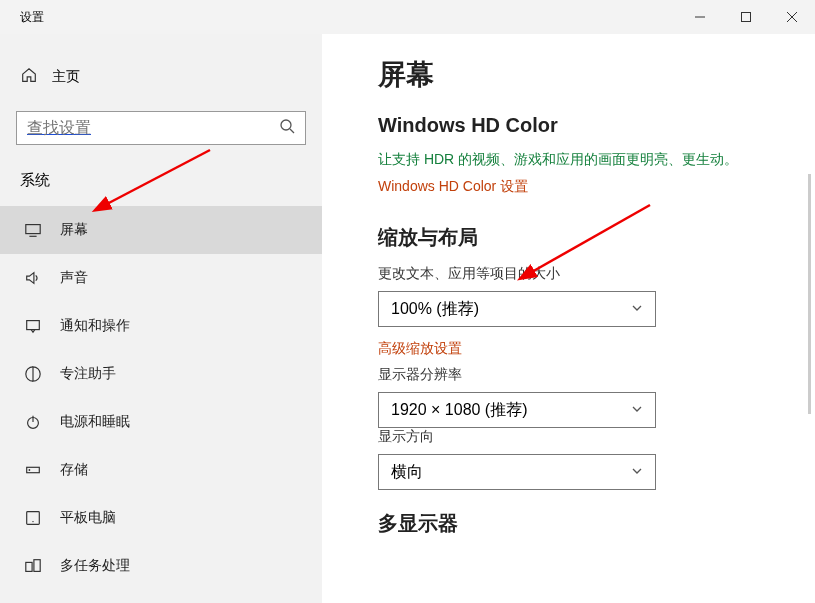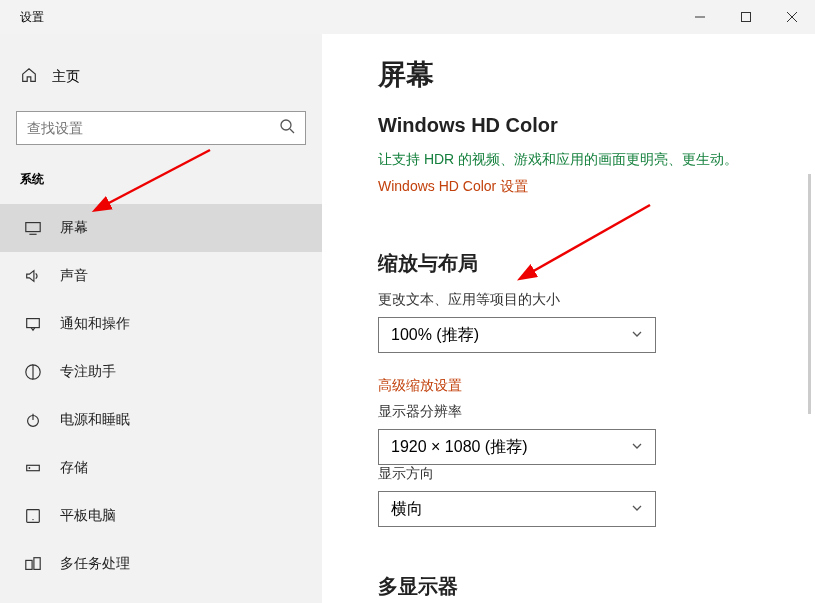--- a/index.html
+++ b/index.html
@@ -61,29 +61,30 @@
       border: 1px solid #999;
       background: #fff;
       display: flex;
       align-items: center;
       padding: 0 10px;
     }
     .searchbox input {
       flex: 1;
       border: none;
       outline: none;
-      font-size: 14px;
+      font-size: 16px;
       color: #1d4ed8;
       background: transparent;
+      text-decoration: underline;
     }
     .searchbox .sicon { color: #555; }
     .category {
       padding: 10px 20px 16px 20px;
-      font-size: 12px;
-      font-weight: 700;
+      font-size: 15px;
+      font-weight: 400;
     }
     .nav-item {
       display: flex;
       align-items: center;
       height: 48px;
       padding: 0 24px;
       gap: 18px;
       cursor: pointer;
       font-size: 14px;
       color: #222;
@@ -118,21 +119,21 @@
       font-weight: 600;
       margin-bottom: 20px;
       color: #222;
     }
     .section-h {
       font-size: 20px;
       color: #222;
       margin-top: 8px;
       margin-bottom: 14px;
     }
-    .section-h.mt { margin-top: 46px; }
+    .section-h.mt { margin-top: 20px; }
     .desc {
       font-size: 14px;
       color: #15803d;
       margin-bottom: 8px;
     }
     .link {
       font-size: 14px;
       color: #c2410c;
       cursor: pointer;
       display: inline-block;
@@ -305,21 +306,21 @@
 
     <div class="field-label">更改文本、应用等项目的大小</div>
     <div class="dropdown">
       <span>100% (推荐)</span>
       <span class="chev">
         <svg width="12" height="12" viewBox="0 0 12 12">
             <path d="M2 4 L6 8 L10 4" stroke="#555" fill="none" stroke-width="1.3"></path>
           </svg>
       </span>
     </div>
-    <a class="link" style="margin-top:24px">高级缩放设置</a>
+    <a class="link" style="margin-top:13px">高级缩放设置</a>
 
     <div class="field-label">显示器分辨率</div>
     <div class="dropdown">
       <span>1920 × 1080 (推荐)</span>
       <span class="chev">
         <svg width="12" height="12" viewBox="0 0 12 12">
             <path d="M2 4 L6 8 L10 4" stroke="#555" fill="none" stroke-width="1.3"></path>
           </svg>
       </span>
     </div>

